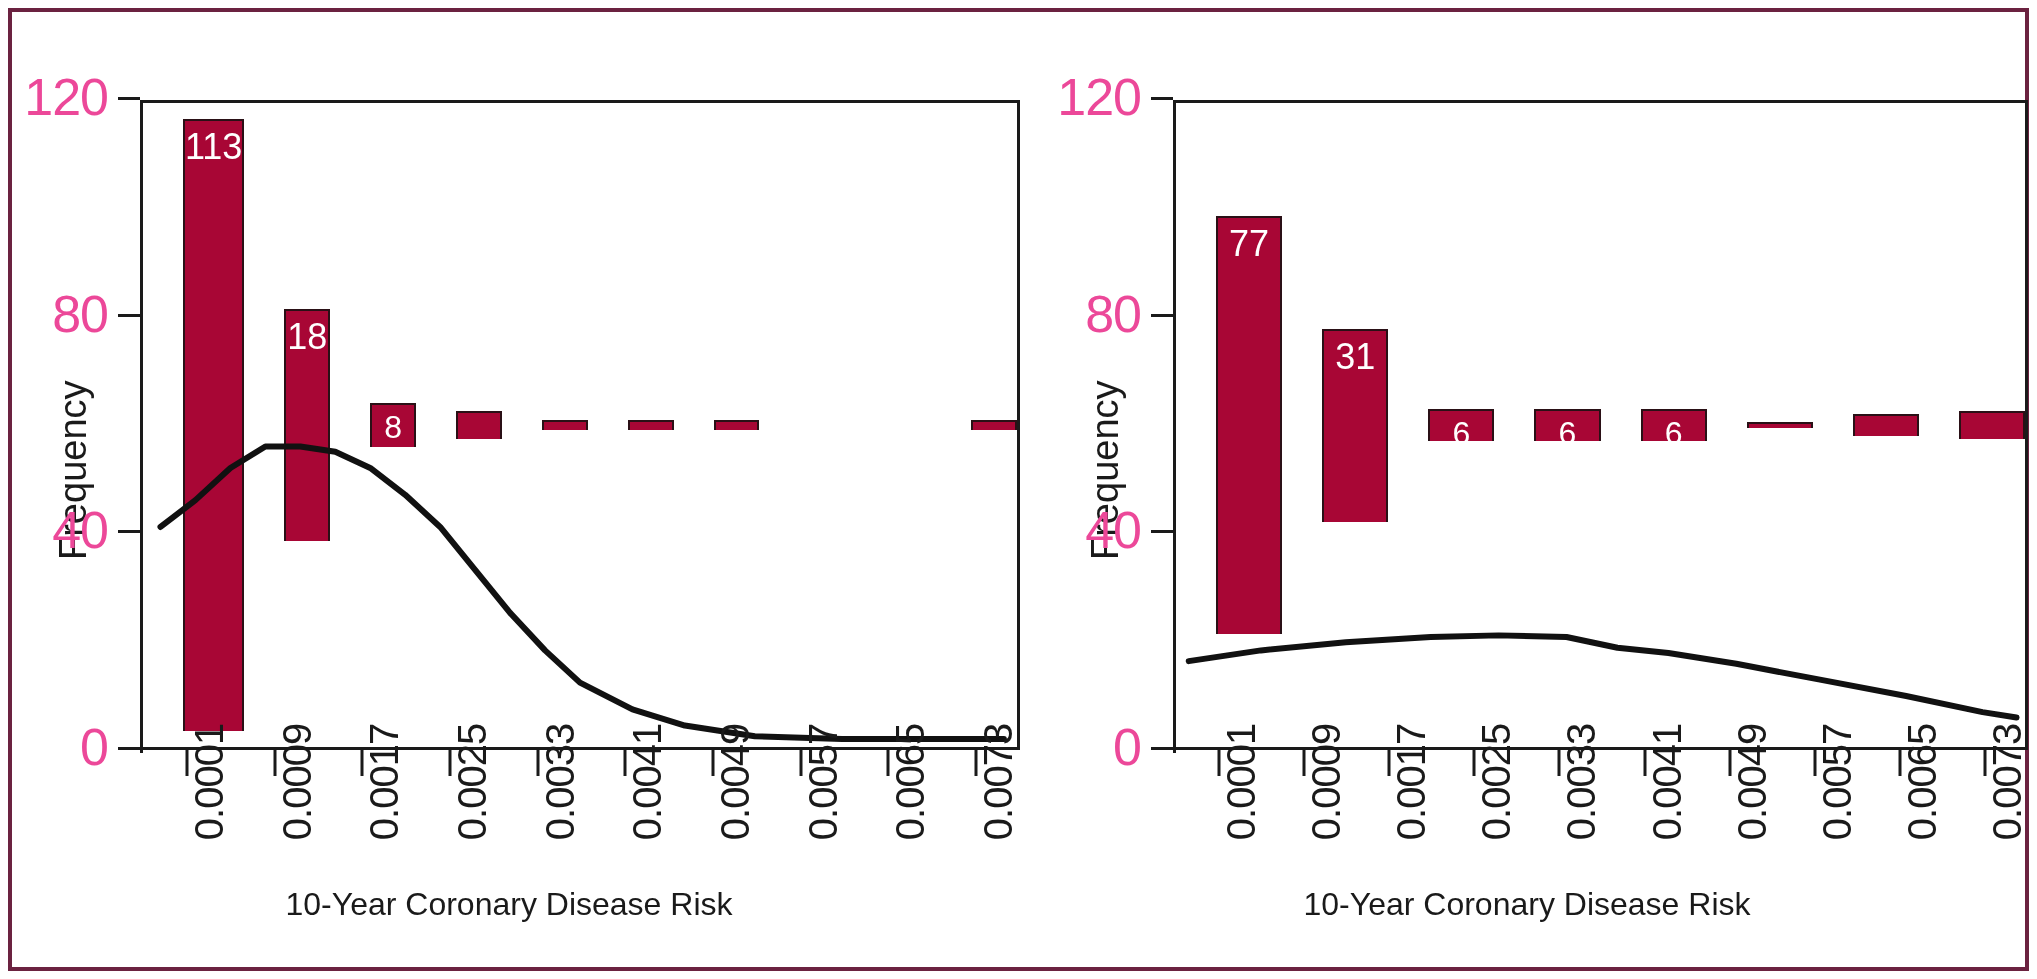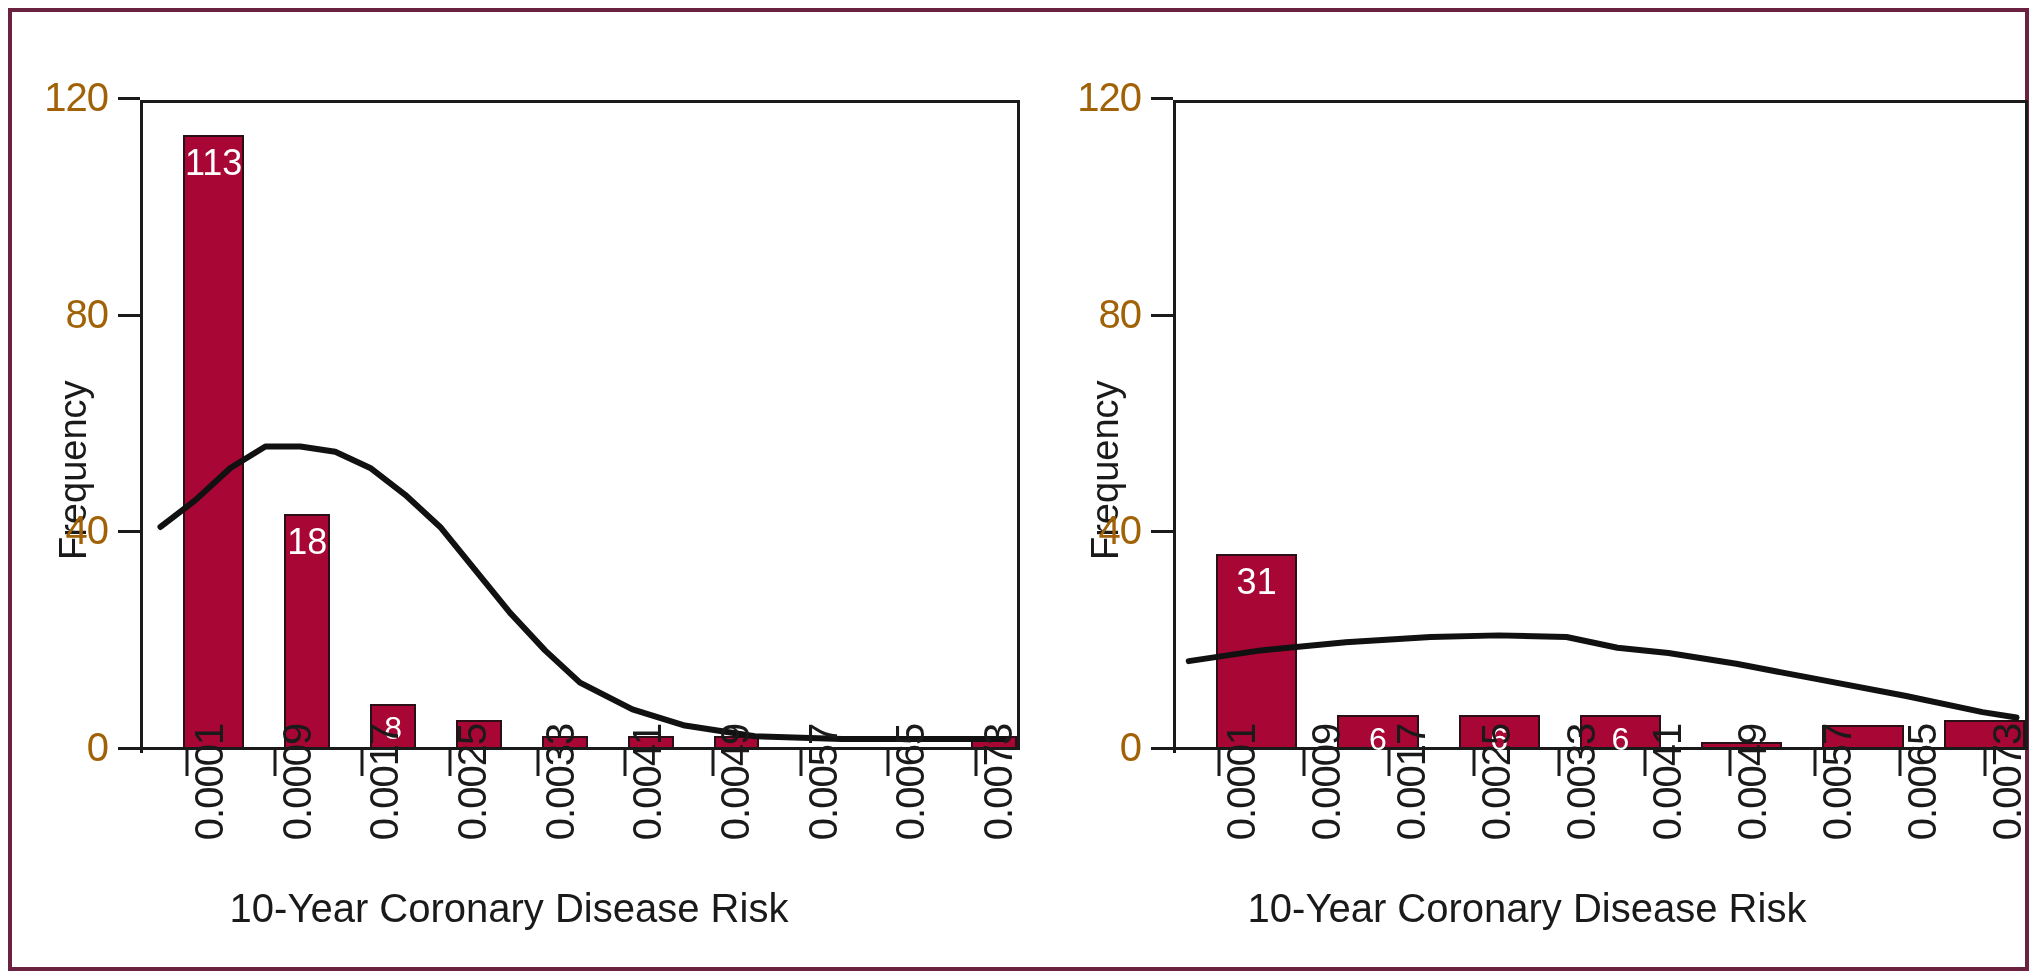--- a/index.html
+++ b/index.html
@@ -36,38 +36,38 @@
     position:absolute;left:0;top:0;width:3px;height:650px;background:#1a1a1a;
   }
   .x-axis-line{
     position:absolute;left:0;bottom:0;height:3px;width:100%;background:#1a1a1a;
   }
 
   .y-tick{position:absolute;left:-22px;width:22px;height:3px;background:#1a1a1a;}
   .y-tick-label{
     position:absolute;right:100%;margin-right:10px;
     transform:translateY(-50%);
-    font-size:40px;color:#a16207;white-space:nowrap;
+    font-size:52px;color:#ec4899;white-space:nowrap;
     font-family:"Liberation Sans",sans-serif;letter-spacing:-1px;
   }
   .y-title{
     position:absolute;
     transform:rotate(-90deg);transform-origin:left top;
     font-size:38px;color:#1a1a1a;white-space:nowrap;
     font-family:"Liberation Sans",sans-serif;
   }
   .panel-left .y-title{left:52px;top:560px;}
   .panel-right .y-title{left:66px;top:560px;}
 
   
   .bars{
     position:absolute;left:3px;bottom:3px;right:0;top:0;
     display:flex;align-items:flex-end;
   }
-  .bar-slot{flex:1 1 0;height:100%;position:relative;display:flex;align-items:flex-end;padding-left:40px;}
+  .bar-slot{flex:1 1 0;height:100%;position:relative;display:flex;align-items:center;padding-left:40px;}
   .bar{
     width:100%;
     background:#a80635;
     border:2px solid #2a1016;
     border-bottom:none;
     box-sizing:border-box;
     position:relative;
     display:flex;justify-content:center;
   }
   .bar.zero{border:none;background:transparent;}
@@ -93,21 +93,21 @@
   .x-label-slot{flex:1 1 0;position:relative;}
   .x-label{
     position:absolute;left:50%;top:0;
     transform:translateX(-50%) rotate(-90deg);
     transform-origin:center top;
     font-size:40px;color:#1a1a1a;white-space:nowrap;
     font-family:"Liberation Sans",sans-serif;letter-spacing:-1px;
   }
   .x-title{
     position:absolute;width:100%;text-align:center;
-    font-size:40px;color:#1a1a1a;
+    font-size:32px;color:#1a1a1a;
     font-family:"Liberation Sans",sans-serif;
   }
   .panel-left .x-title{left:0;top:886px;}
   .panel-right .x-title{left:0;top:886px;}
 </style>
 </head>
 <body>
 
 <div id="page">
   <div id="outer-frame"></div>
@@ -267,20 +267,25 @@
           </div>
           <div class="y-tick" style="bottom:433.3px;">
             <span class="y-tick-label">80</span>
           </div>
           <div class="y-tick" style="bottom:650px;">
             <span class="y-tick-label">120</span>
           </div>
 
           <div class="bars" id="bars-right">
               <div class="bar-slot">
+                <div class="bar" style="height: 417.083px;">
+                  <span class="bar-label">77</span>
+                </div>
+              </div>
+              <div class="bar-slot">
                 <div class="bar" style="height: 193px;">
                   <span class="bar-label">31</span>
                 </div>
               </div>
               <div class="bar-slot">
                 <div class="bar" style="height: 32.5px;">
                   <span class="bar-label below">6</span>
                 </div>
               </div>
               <div class="bar-slot">

